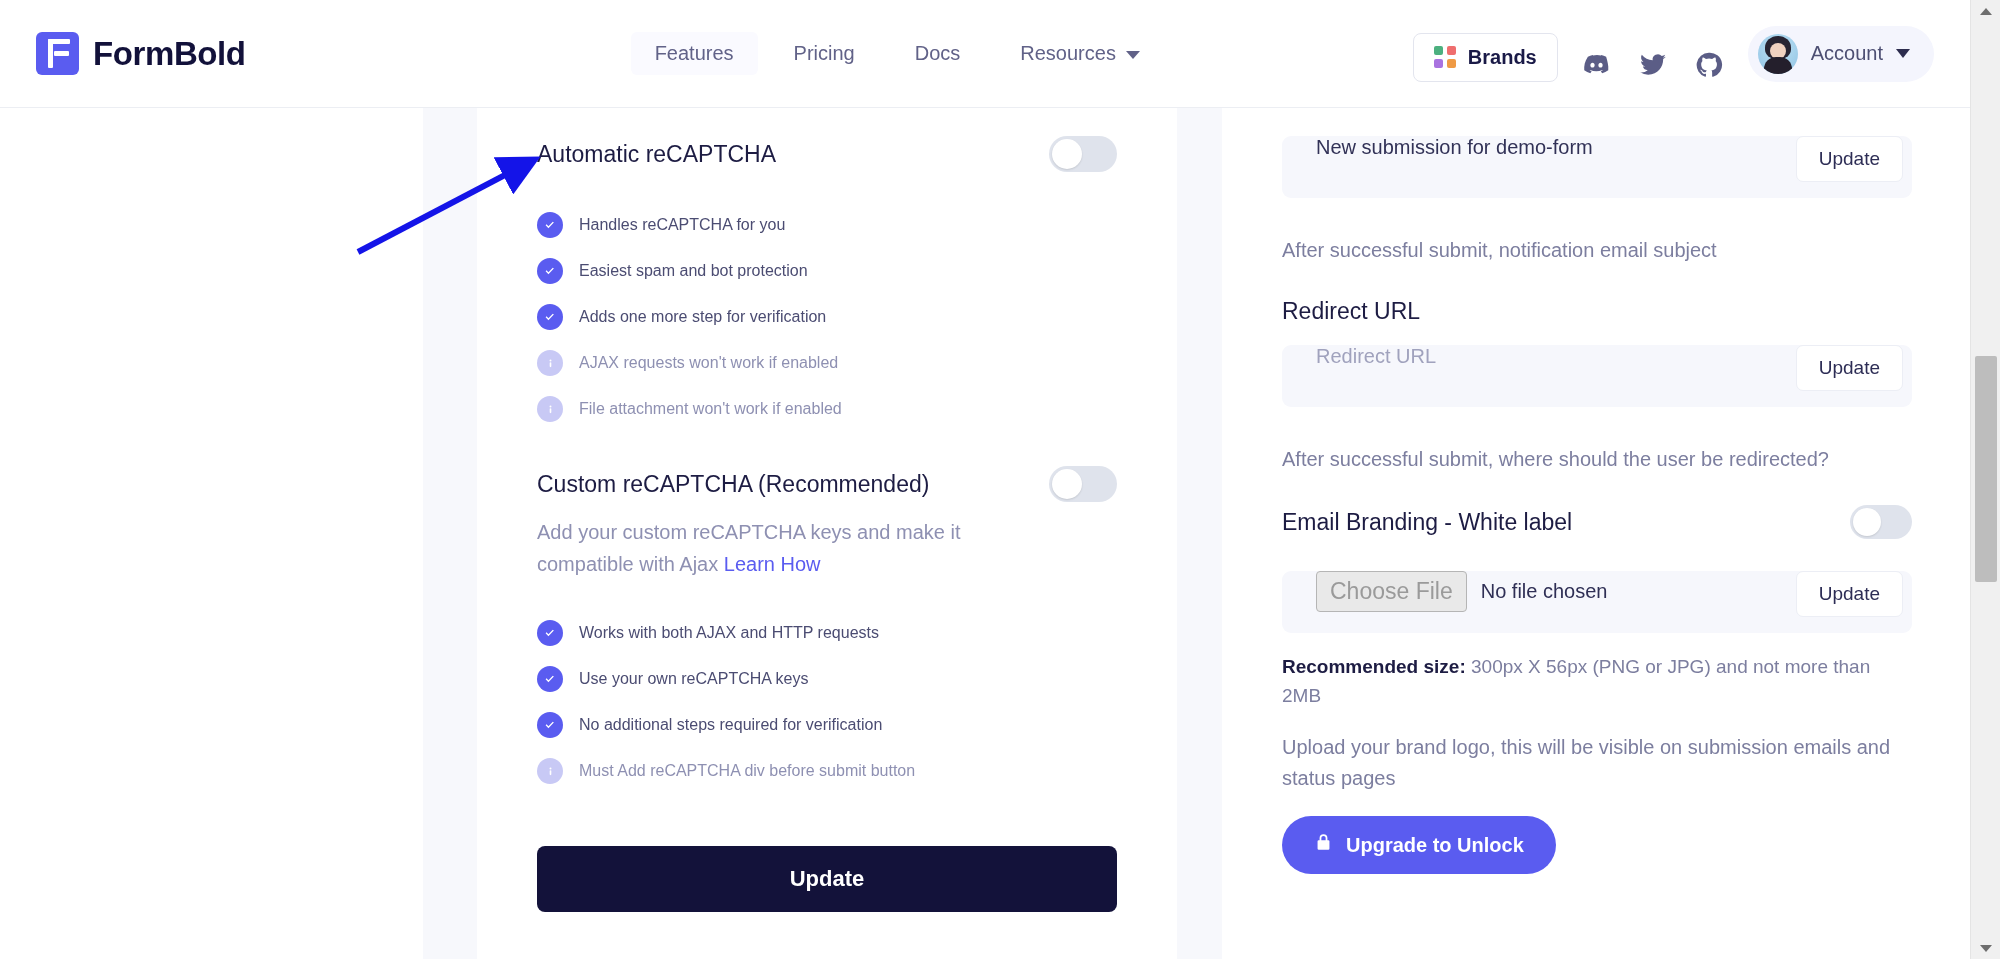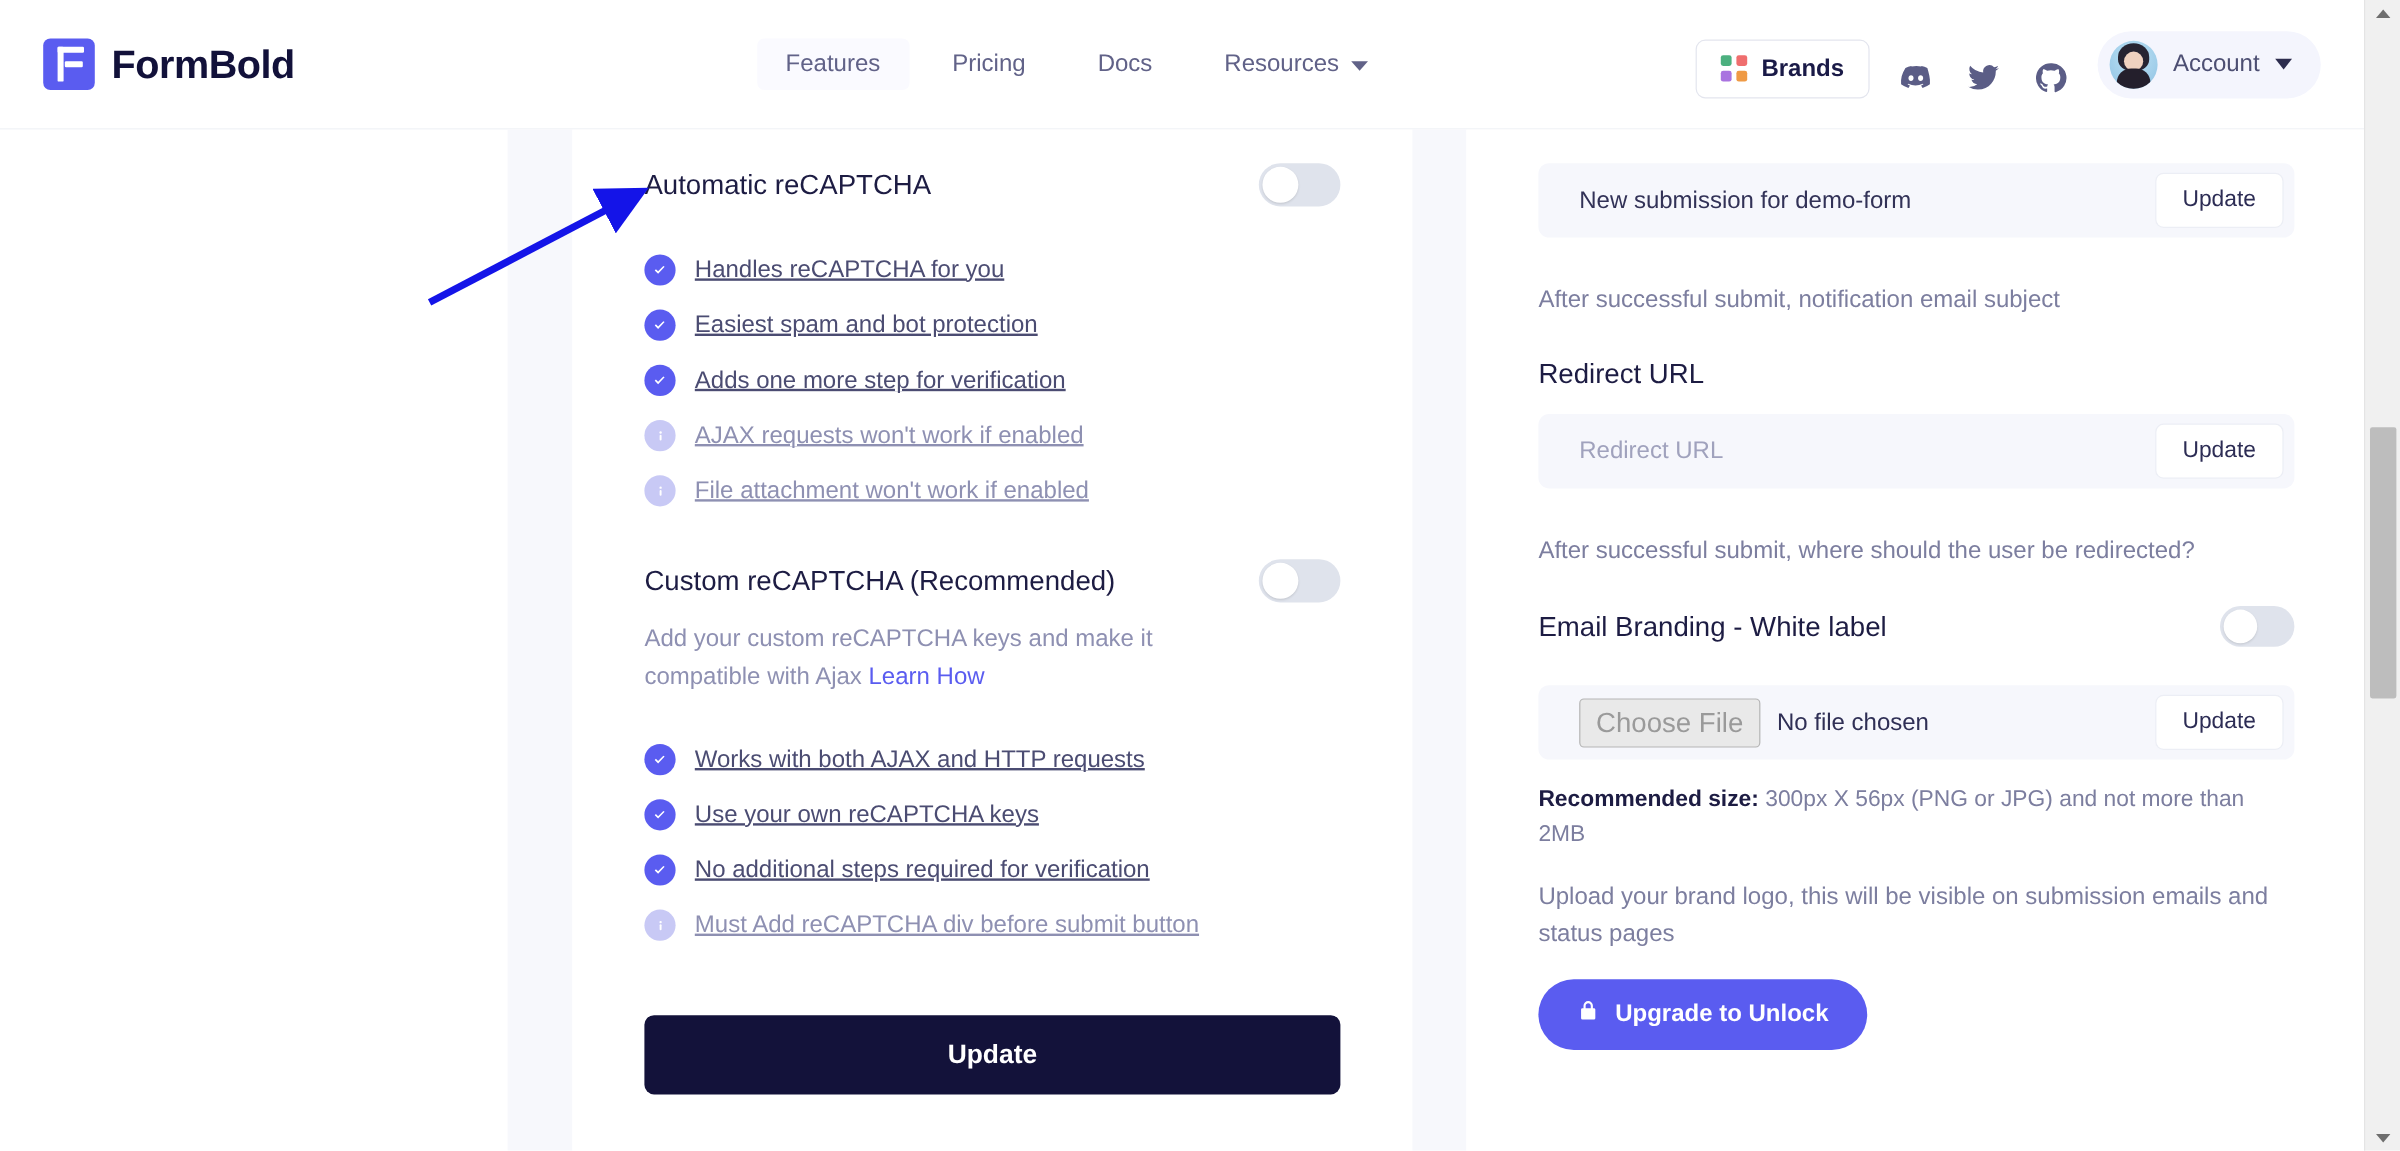--- a/index.html
+++ b/index.html
@@ -135,38 +135,38 @@
 
   .feat-list { margin-top: 40px; }
   .feat { display: flex; align-items: center; gap: 16px; margin-bottom: 20px; }
   .badge {
     width: 26px; height: 26px; border-radius: 50%;
     display:flex; align-items:center; justify-content:center; flex:none;
   }
   .badge.ok { background: #5a5cf0; }
   .badge.info { background: #c8c9f5; }
   .badge svg { display:block; }
-  .feat-text { font-size: 20px; color: #4b4c72; text-decoration: underline; }
+  .feat-text { font-size: 16px; color: #4b4c72; }
   .feat-text.muted { color: #8e90b2; }
 
   .sub-desc { font-size: 20px; color: #8e90b2; line-height: 1.6; margin-top: 14px; max-width: 470px; }
   .link { color: #5a5cf0; }
 
   .update-btn-big {
     margin-top: 42px; width: 100%; height: 66px;
     background: #13123a; color: #ffffff;
     border: none; border-radius: 8px;
     font-size: 22px; font-weight: bold; cursor: pointer;
     font-family: "Liberation Sans", sans-serif;
   }
 
   
   .field-box {
     background: #f6f7fc; border-radius: 9px;
-    height: 62px; display: flex; align-items: center;
+    height: 62px; display: flex; align-items: flex-start;
     padding: 0 9px 0 34px; justify-content: space-between;
   }
   .field-val { font-size: 20px; color: #323257; }
   .field-val.placeholder { color: #a0a2bd; }
   .update-sm {
     background: #ffffff; border: 1px solid #eceef5;
     border-radius: 7px; height: 46px; padding: 0 22px;
     font-size: 19px; color: #2d2d55; cursor: pointer;
     font-family: "Liberation Sans", sans-serif;
   }

